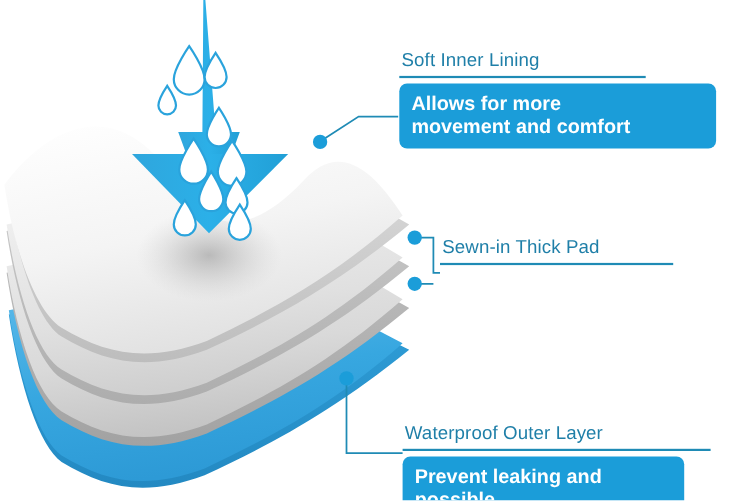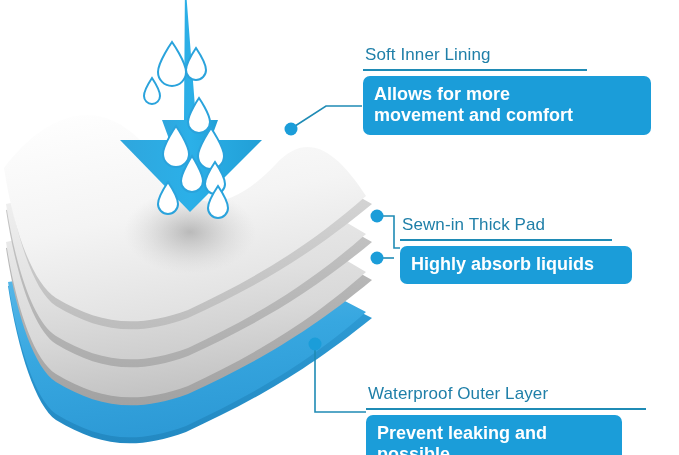--- a/index.html
+++ b/index.html
@@ -238,21 +238,20 @@
   <div class="callout" id="callout-1">
     <div class="callout-heading">Soft Inner Lining</div>
     <div class="callout-rule"></div>
     <div class="callout-box">Allows for more
 movement and comfort</div>
   </div>
 
   <div class="callout" id="callout-2">
     <div class="callout-heading">Sewn-in Thick Pad</div>
     <div class="callout-rule"></div>
-    <div class="callout-box">Highly absorb liquids</div>
   </div>
 
   <div class="callout" id="callout-3">
     <div class="callout-heading">Waterproof Outer Layer</div>
     <div class="callout-rule"></div>
     <div class="callout-box">Prevent leaking and possible
 damage to furniture</div>
   </div>
 
 </div>

